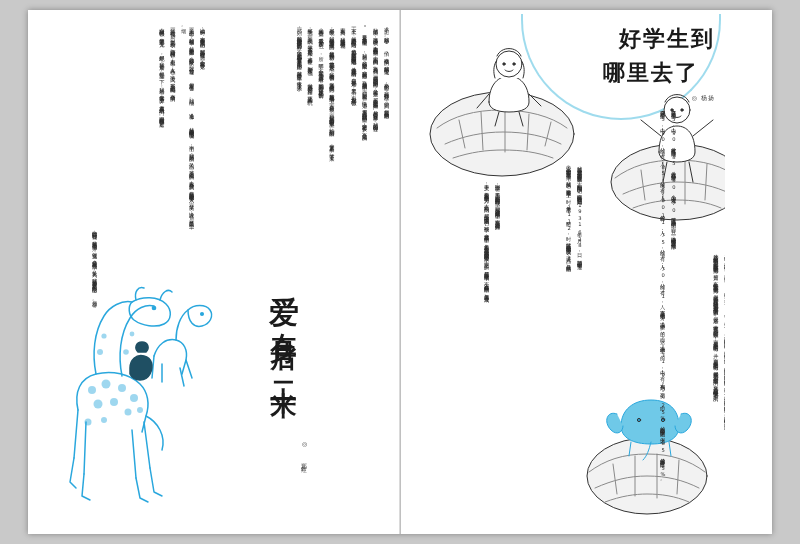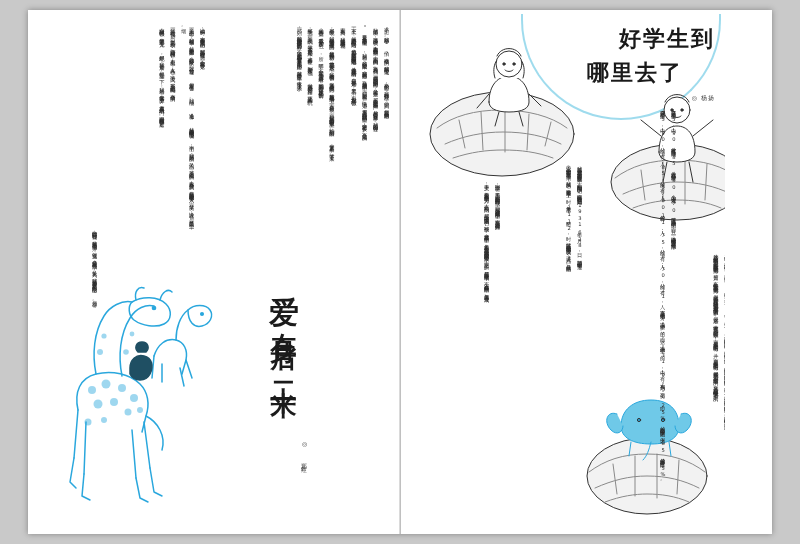--- a/index.html
+++ b/index.html
@@ -70,21 +70,21 @@
 
   .title-right{
     position:absolute;right:10px;top:14px;width:180px;height:86px;
   }
   .title-right .line{
     font-family:"DejaVu Serif","Liberation Serif",serif;
     font-weight:bold;color:#1a1a1a;
     letter-spacing:2px;
   }
   .title-right .l1{font-size:22px;text-align:right;}
-  .title-right .l2{font-size:22px;text-align:left;margin-top:4px;margin-left:8px;padding-left:44px;}
+  .title-right .l2{font-size:22px;text-align:center;margin-top:4px;margin-left:8px;padding-left:44px;}
   .title-right .byline{
     font-size:6px;color:#444;text-align:right;margin-top:6px;letter-spacing:1px;
   }
   .title-arc{
     position:absolute;right:4px;top:4px;width:196px;height:104px;
     border:2px solid #7fd0e8;border-radius:0 0 110px 110px;
     border-top:none;opacity:.75;
   }
 
   

